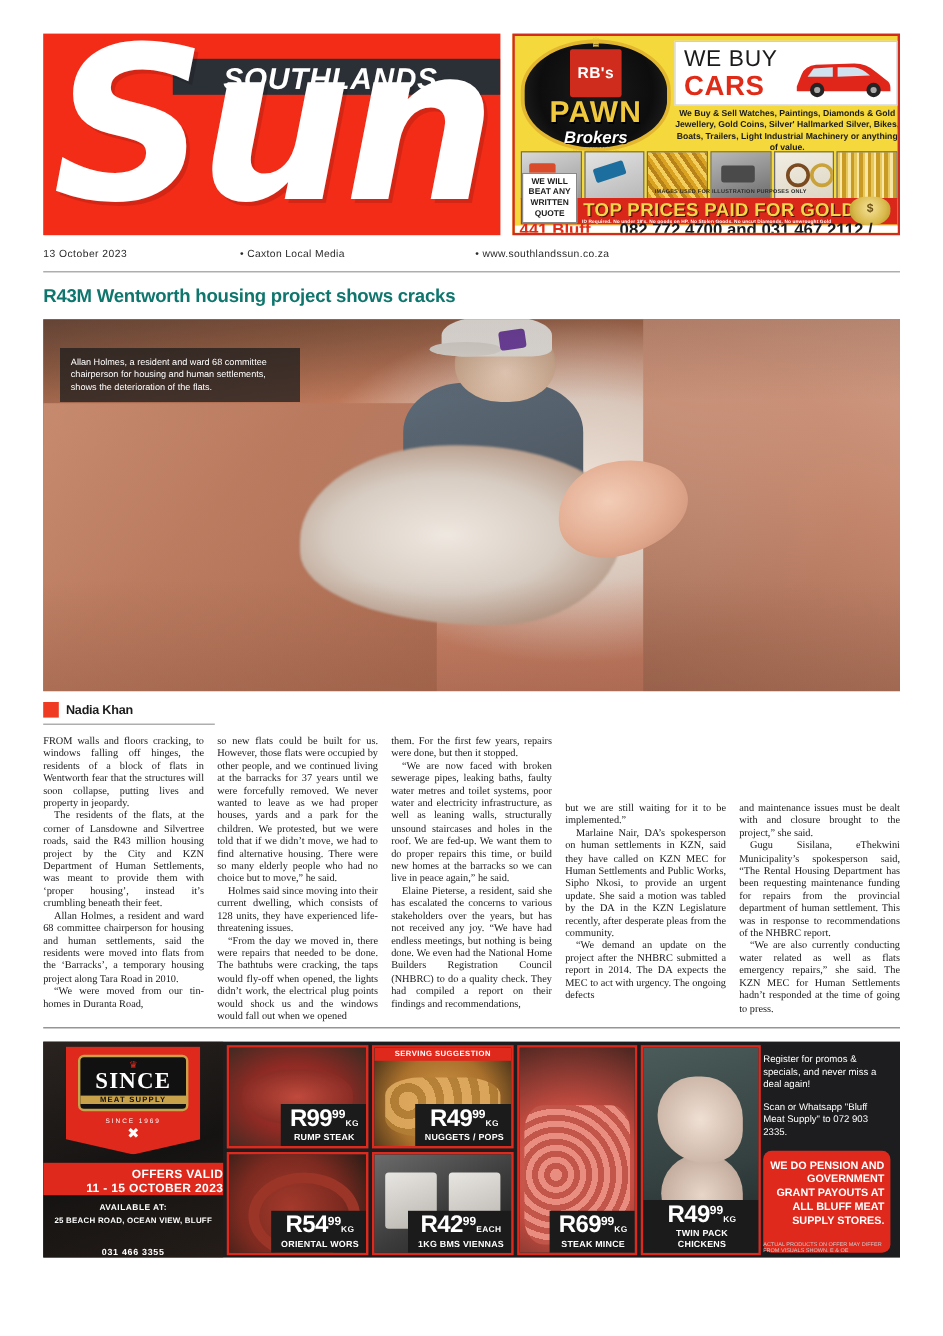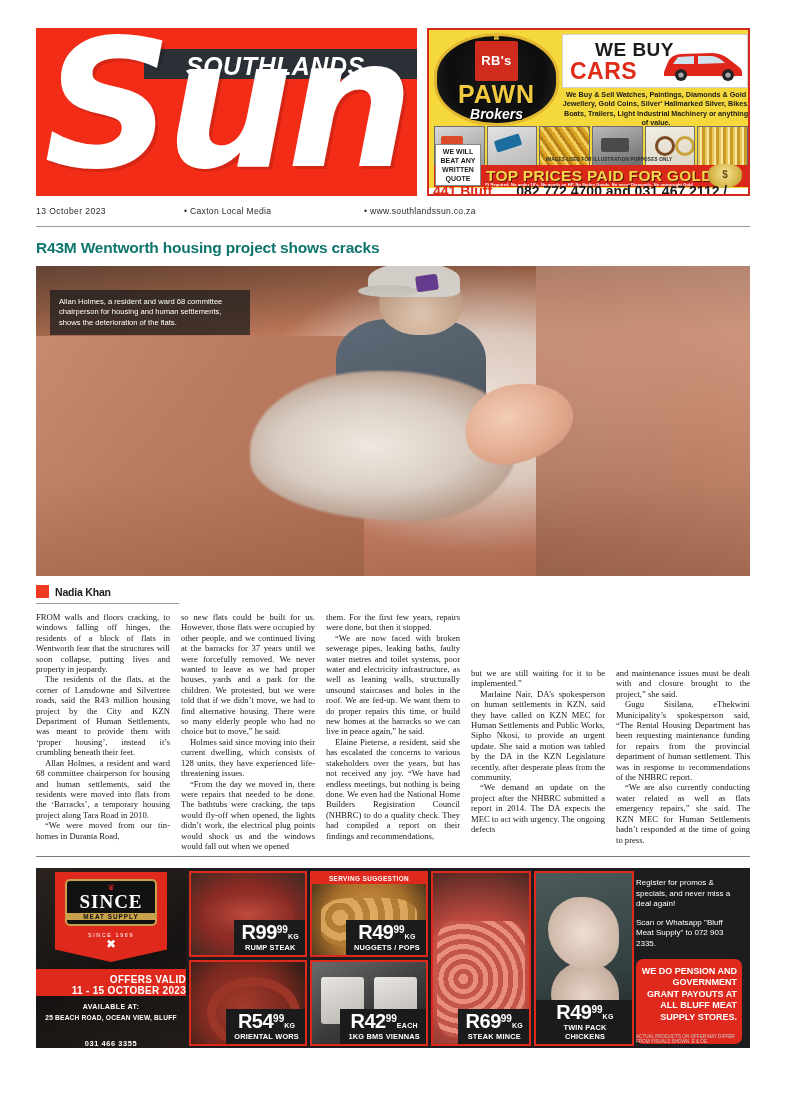--- a/index.html
+++ b/index.html
@@ -59,21 +59,21 @@
   .pawn-brokers {
     font-style: italic; font-weight: bold; font-size: 14px; color: #fff;
     line-height: 14px; text-shadow: 1px 1px 0 #000;
   }
   .pawn-motto { font-size: 5px; color: #e8c23a; letter-spacing: 0.4px; margin-top: 1px; }
 
   .webuy-box {
     position: absolute; left: 133px; top: 4px; width: 186px; height: 54px;
     background: #fff; border: 1px solid #cfcfcf; overflow: hidden;
   }
-  .webuy-txt { position: absolute; left: 7px; top: 4px; font-weight: bold; font-size: 19px; color: #1b1b1b; letter-spacing: 0.5px; line-height: 21px; margin-left: 25px;}
+  .webuy-txt { position: absolute; left: 7px; top: 4px; font-weight: normal; font-size: 19px; color: #1b1b1b; letter-spacing: 0.5px; line-height: 21px;}
   .webuy-cars { position: absolute; left: 7px; top: 24px; font-weight: bold; font-size: 23px; color: #e02b18; letter-spacing: 0.5px; line-height: 24px;}
   .car-shape {
     position: absolute; right: 3px; top: 11px; width: 84px; height: 36px;
   }
   .pawn-blurb {
     position: absolute; left: 133px; top: 60px; width: 188px;
     font-size: 7.2px; font-weight: bold; color: #1b1b1b; line-height: 9.3px;
     text-align: center;
   }
   .pawn-thumbs { position: absolute; left: 5px; top: 96px; width: 314px; height: 40px; display: flex; gap: 2px; }
@@ -119,21 +119,21 @@
   .pawn-addr {
     position: absolute; left: 0; top: 158px; width: 323px; height: 22px;
     background: #fff; display: flex; align-items: center; gap: 5px; padding-left: 4px;
   }
   .addr-red { font-weight: bold; font-size: 14px; color: #e02b18; }
   .addr-blk { font-weight: bold; font-size: 14px; color: #1b1b1b; }
 
   
   .dateline {
     position: absolute; left: 36px; top: 203px; width: 714px; height: 16px;
-    display: flex; align-items: center; font-size: 8.6px; color: #2a2a2a;
+    display: flex; align-items: center; font-size: 8.6px; color: #2a2a2a; gap: 16px;
   }
   .dl-date { width: 148px; letter-spacing: 0.4px; }
   .dl-mid { width: 180px; letter-spacing: 0.3px; }
   .dl-web { letter-spacing: 0.3px; }
   .rule-top { position: absolute; left: 36px; top: 226px; width: 714px; height: 1px; background: #9b9b9b; }
 
   
   .kicker {
     position: absolute; left: 36px; top: 239px;
     font-weight: bold; font-size: 15.5px; color: #0f766e; letter-spacing: -0.2px;

